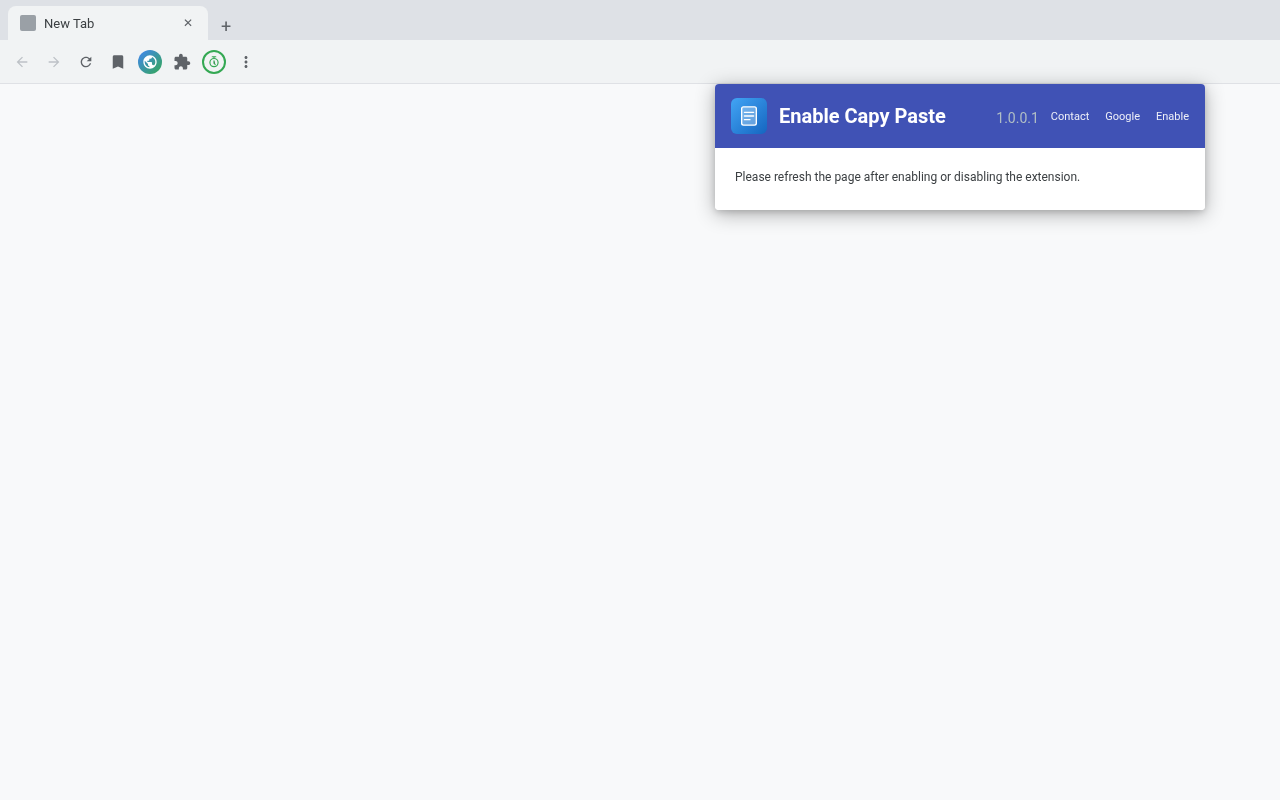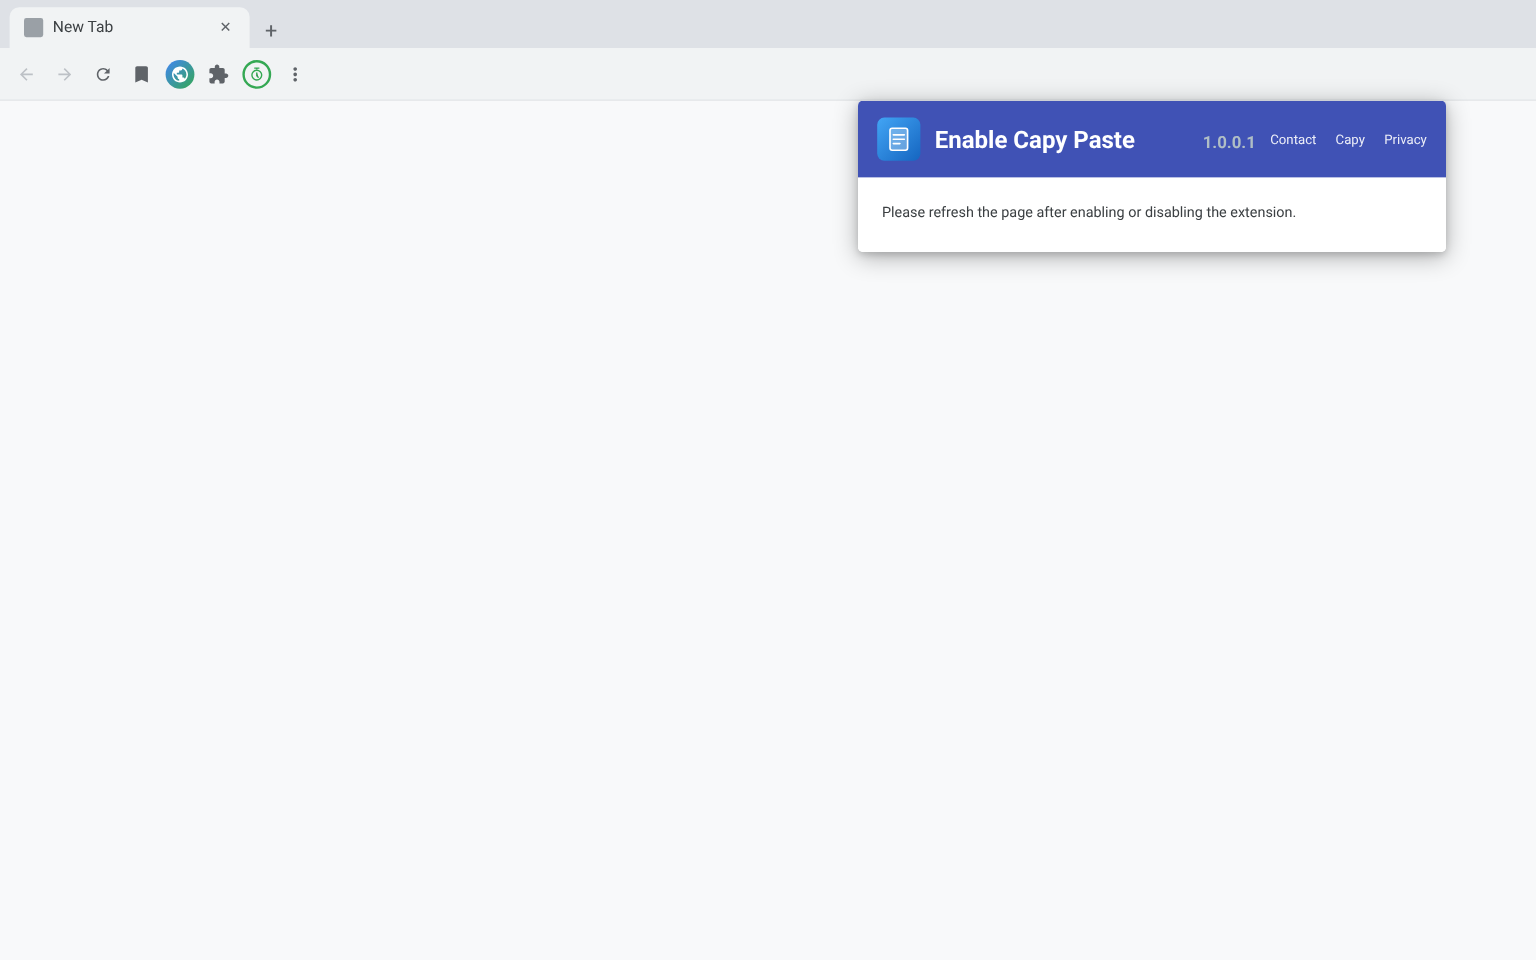--- a/index.html
+++ b/index.html
@@ -208,21 +208,21 @@
     }
     .popup-title {
       font-size: 20px;
       font-weight: 700;
       color: white;
       flex: 1;
     }
     .popup-version {
       font-size: 14px;
       color: #b0bec5;
-      font-weight: bold;
+      font-weight: normal;
       margin-left: 8px;
     }
     .popup-nav {
       display: flex;
       gap: 16px;
     }
     .popup-nav-link {
       color: white;
       font-size: 11px;
       text-decoration: none;
@@ -367,22 +367,22 @@
         </svg>
       </div>
 
       <div style="flex:1;display:flex;align-items:baseline;gap:8px;">
         <span class="popup-title">Enable Capy Paste</span>
         <span class="popup-version">1.0.0.1</span>
       </div>
 
       <div class="popup-nav">
         <a class="popup-nav-link">Contact</a>
-        <a class="popup-nav-link">Capy</a>
-        <a class="popup-nav-link">Privacy</a>
+        <a class="popup-nav-link">Google</a>
+        <a class="popup-nav-link">Enable</a>
       </div>
     </div>
 
     <div class="popup-body">
       <p class="popup-description">Please refresh the page after enabling or disabling the extension.</p>
 
     </div>
 
   </div>
 

